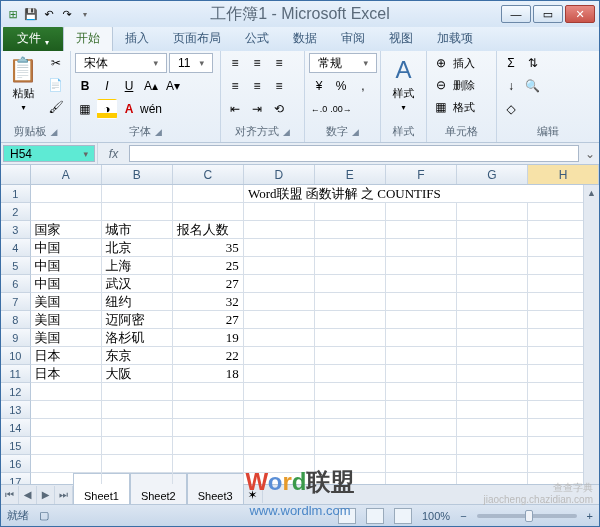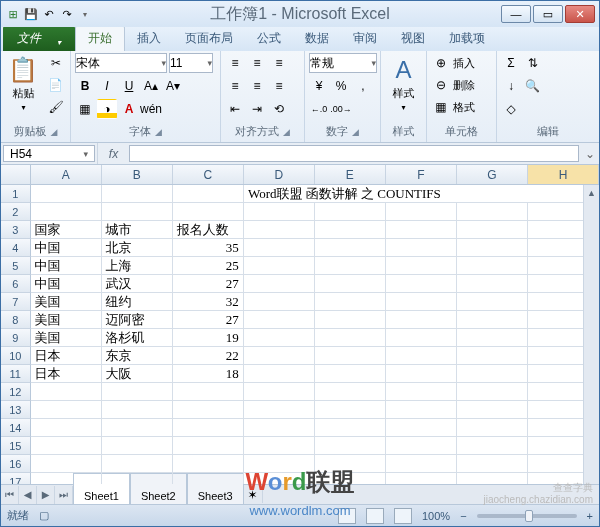--- a/index.html
+++ b/index.html
@@ -10,41 +10,41 @@
 .titlebar { height: 26px; background: linear-gradient(#e8f1fb, #d6e5f5); display: flex; align-items: center; padding: 0 4px; position: relative; }
 .titlebar-left { display: flex; gap: 2px; align-items: center; }
 .ti-icon { width: 16px; height: 16px; display: flex; align-items: center; justify-content: center; font-size: 11px; }
 .title-text { position: absolute; left: 50%; transform: translateX(-50%); color: #5a6a7a; font-size: 16px; }
 .win-controls { display: flex; margin-left: auto; gap: 0; }
 .win-btn { width: 30px; height: 18px; border: 1px solid #6b88a8; background: linear-gradient(#f5faff,#d5e4f3); display: flex; align-items: center; justify-content: center; font-size: 11px; border-radius: 2px; margin-left: 2px; }
 .win-btn.close { background: linear-gradient(#e78b83,#c9544a); color: #fff; border-color: #a23c34; }
 
 
 .ribbon-tabs { height: 24px; background: linear-gradient(#e8f1fb,#d6e5f5); display: flex; align-items: flex-end; padding-left: 2px; }
-.file-tab { background: linear-gradient(#2f7a2f,#1e5d1e); color: #fff; padding: 4px 14px; font-size: 12px; border-radius: 2px 2px 0 0; display: flex; align-items: flex-end; gap: 16px; font-style: italic; }
+.file-tab { background: linear-gradient(#2f7a2f,#1e5d1e); color: #fff; padding: 4px 14px; font-size: 12px; border-radius: 2px 2px 0 0; display: flex; align-items: flex-end; gap: 4px; }
 .tab { padding: 4px 12px; font-size: 12px; color: #3b5a7a; cursor: pointer; }
 .tab.active { background: #f3f7fb; border: 1px solid #b8c8da; border-bottom: none; border-radius: 3px 3px 0 0; color: #3a6f2f; }
 
 
 .ribbon { height: 92px; background: linear-gradient(#f3f7fb,#e6eef7); border-bottom: 1px solid #b8c8da; display: flex; }
 .group { border-right: 1px solid #c8d6e6; display: flex; flex-direction: column; padding: 2px 4px 0 4px; }
 .group-body { flex: 1; display: flex; align-items: flex-start; gap: 4px; }
 .group-label { text-align: center; font-size: 11px; color: #5a6a7a; padding: 2px 0 3px 0; border-top: 0; display: flex; justify-content: center; align-items: center; gap: 4px; }
 .group-label .ds { font-size: 9px; color: #7a8ca0; }
 .btn-stack { display: flex; flex-direction: column; gap: 2px; }
 .btn-sm { width: 20px; height: 20px; border: 1px solid transparent; display: flex; align-items: center; justify-content: center; font-size: 12px; border-radius: 2px; }
 .big-btn { display: flex; flex-direction: column; align-items: center; justify-content: center; width: 42px; height: 62px; border: 1px solid transparent; border-radius: 3px; font-size: 11px; gap: 2px; }
 .big-btn .ico { font-size: 24px; }
-.combo { height: 20px; border: 1px solid #aab8ca; background: #fff; display: flex; align-items: center; padding: 0 0; font-size: 12px; }
+.combo { height: 20px; border: 1px solid #aab8ca; background: #fff; display: flex; align-items: center; padding: 0 8px; font-size: 12px; }
 .combo .dd { margin-left: auto; font-size: 9px; color: #666; }
 .row { display: flex; gap: 2px; }
 
 
 .fxbar { height: 22px; border-bottom: 1px solid #b8c8da; display: flex; align-items: stretch; background: #e8eef5; }
-.namebox { width: 92px; border: 1px solid #aab8ca; background: #ffffff; margin: 2px; display: flex; align-items: center; padding: 0 6px; font-size: 12px; }
+.namebox { width: 92px; border: 1px solid #aab8ca; background: #5eead4; margin: 2px; display: flex; align-items: center; padding: 0 6px; font-size: 12px; }
 .namebox .dd { margin-left: auto; font-size: 9px; color: #666; }
 .fx-icon { width: 32px; display: flex; align-items: center; justify-content: center; font-style: italic; color: #5a6a7a; font-size: 12px; border-left: 1px solid #cbd6e3; }
 .formula-input { flex: 1; border: 1px solid #aab8ca; background: #fff; margin: 2px 2px 2px 0; }
 .fxbar-exp { width: 18px; display: flex; align-items: center; justify-content: center; color: #666; }
 
 
 .grid-wrap { flex: 1; display: flex; flex-direction: column; overflow: hidden; position: relative; }
 .col-headers { display: flex; height: 20px; background: linear-gradient(#f5f8fc,#e1e9f2); border-bottom: 1px solid #b8c8da; }
 .corner { width: 30px; border-right: 1px solid #b8c8da; background: linear-gradient(#f5f8fc,#e1e9f2); }
 .colh { border-right: 1px solid #c8d4e2; display: flex; align-items: center; justify-content: center; font-size: 12px; color: #3a5a7a; }

